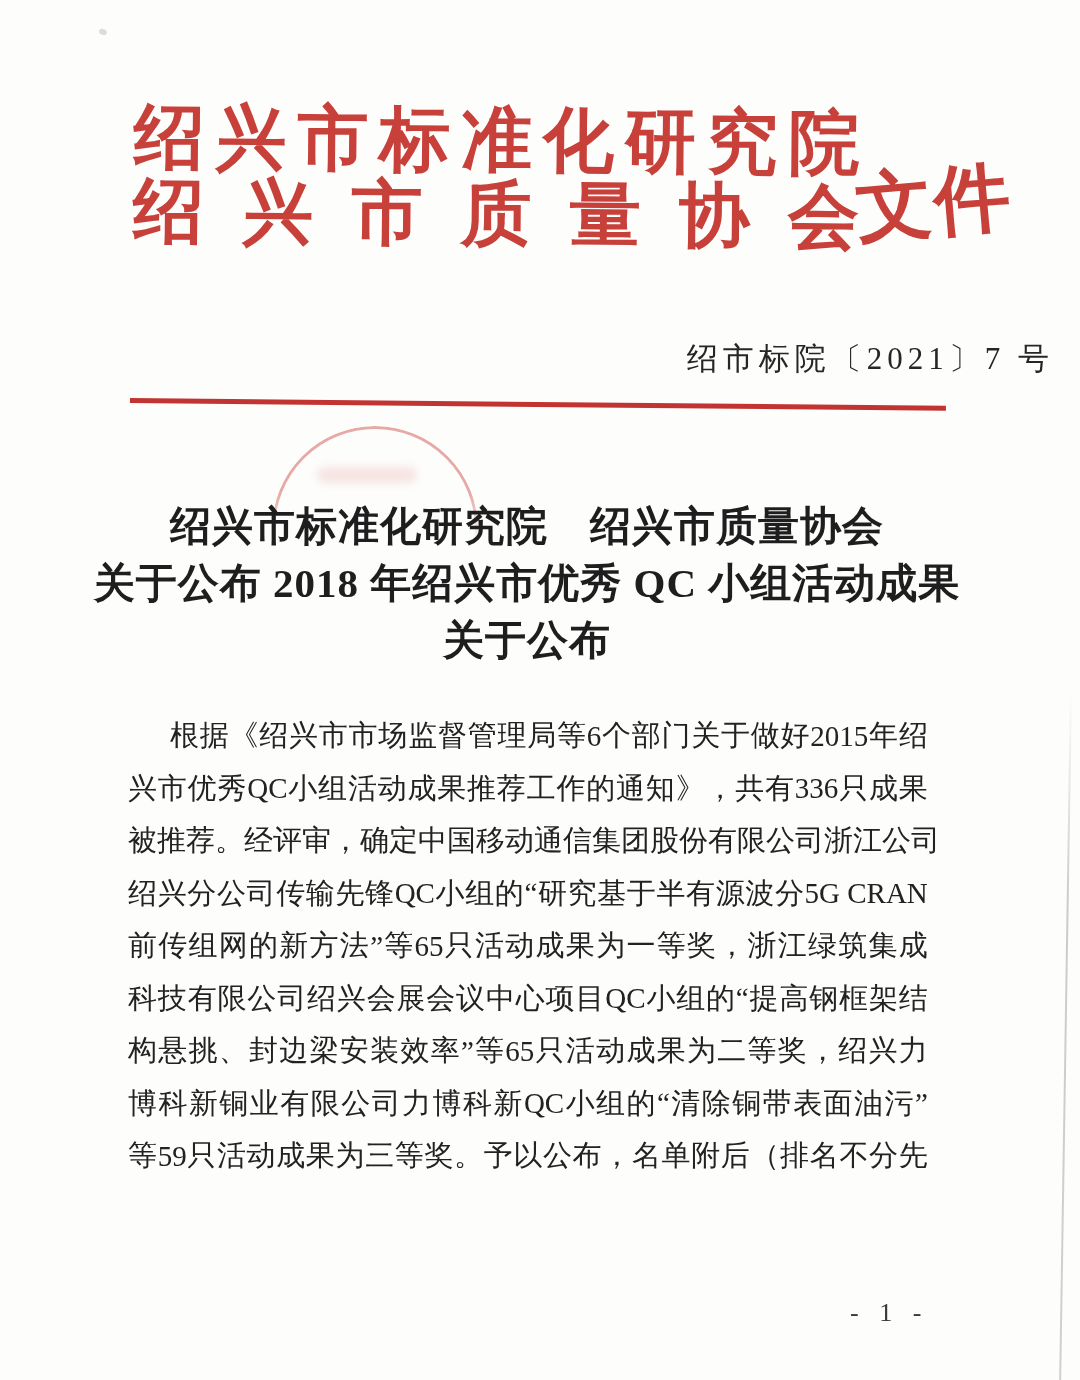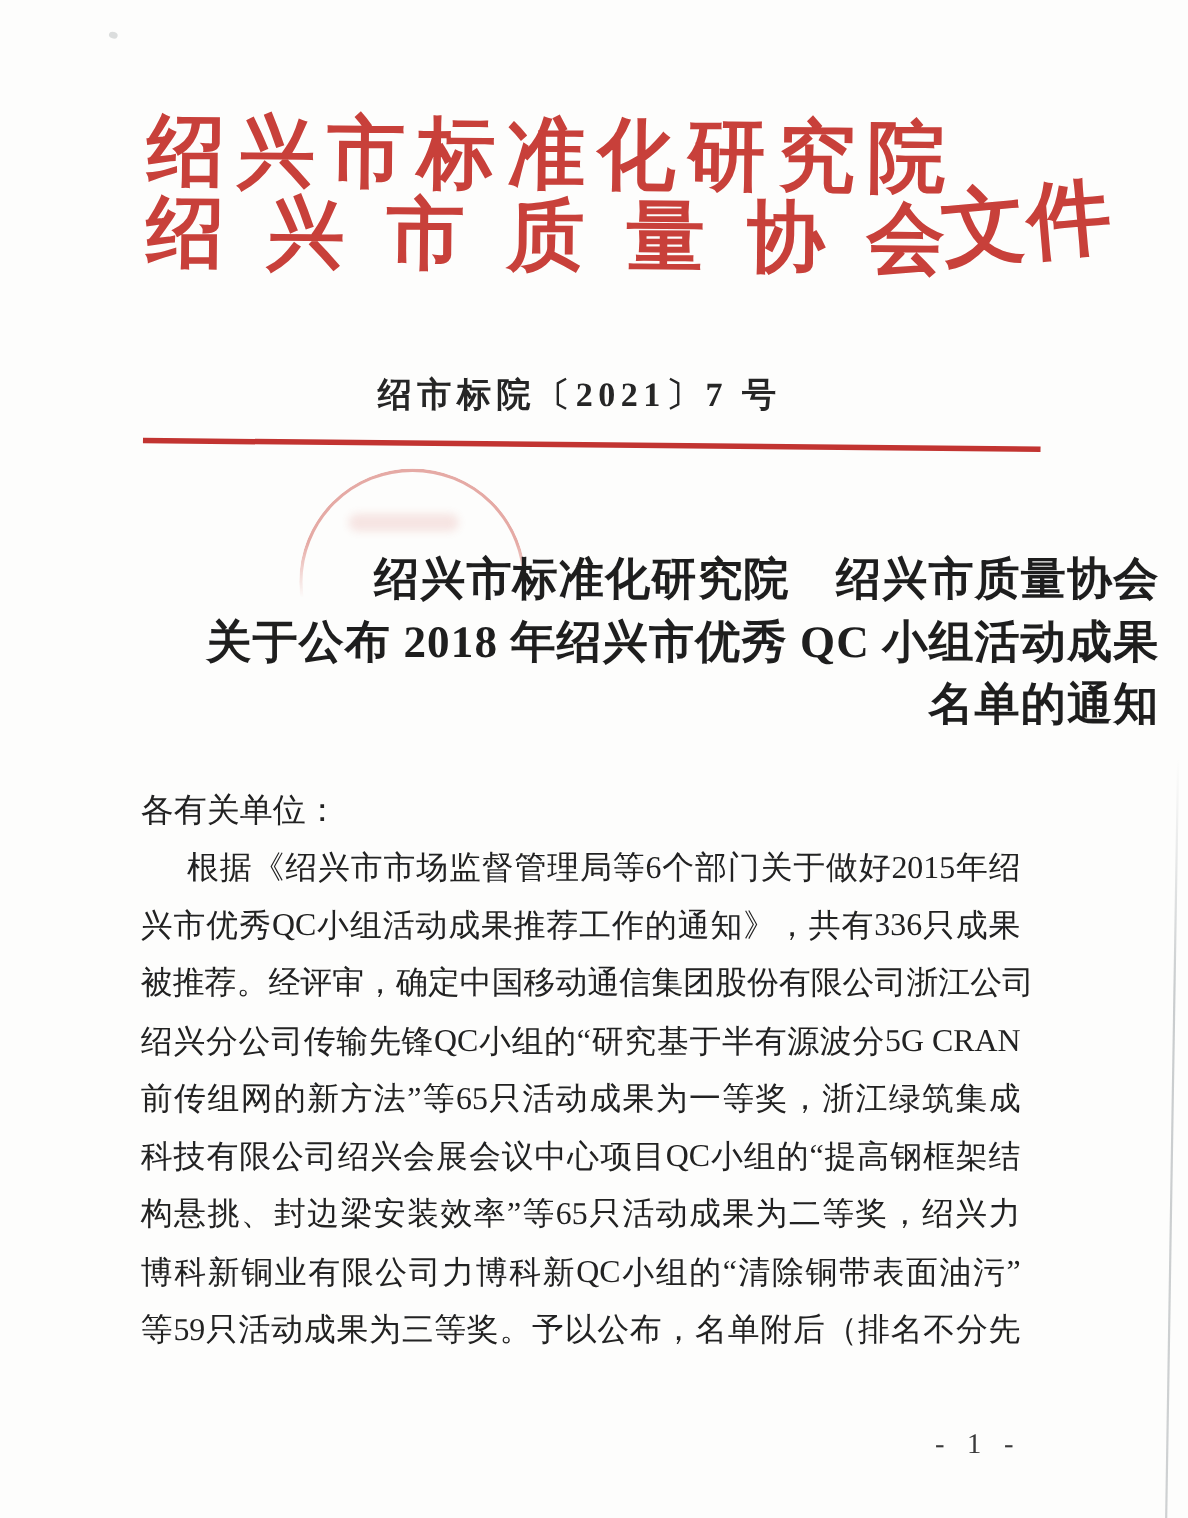--- a/index.html
+++ b/index.html
@@ -18,35 +18,35 @@
   .letterhead { position:absolute; left:134px; top:100px; width:726px;
     transform:rotate(.5deg); transform-origin:0 0; }
   .org-line { display:flex; justify-content:space-between; align-items:center;
     height:74px; font-size:71px; font-weight:700; white-space:nowrap;
     color:var(--header_red,#c8403a); }
   .org-line span { flex:0 0 auto; }
   .doc-type { position:absolute; left:856px; top:152px; font-size:76px; font-weight:700;
     color:var(--header_red,#c8403a); transform:rotate(-5deg); white-space:nowrap;
     letter-spacing:2px; }
 
-  .doc-number { position:absolute; left:0; top:338px; width:1054px; text-align:center;
-    font-size:31px; letter-spacing:5px; color:#262626;font-weight:bold; }
+  .doc-number { position:absolute; left:0; top:338px; width:1054px; text-align:right;
+    font-size:31px; letter-spacing:5px; color:#262626; }
 
   .rule { position:absolute; left:130px; top:398px; width:816px; height:5px;
     background:var(--rule_red,#c23431); transform:rotate(.55deg); transform-origin:0 0; }
 
   
   .stamp { position:absolute; left:272px; top:426px; width:200px; height:200px;
     border-radius:50%; border:3px solid var(--stamp_red,#cf5a50); opacity:.5;
     -webkit-mask-image:linear-gradient(to bottom,#000 33%,transparent 57%);
     mask-image:linear-gradient(to bottom,#000 33%,transparent 57%); }
   .stamp::after { content:""; position:absolute; left:42px; top:38px; width:100px; height:16px;
     background:var(--stamp_red,#cf5a50); opacity:.3; filter:blur(4px); border-radius:8px; }
 
-  .title { position:absolute; left:0; top:498px; width:1054px; text-align:right;
+  .title { position:absolute; left:0; top:498px; width:1054px; text-align:center;
     font-weight:700; font-size:41px; line-height:57px; letter-spacing:1px;
     color:var(--text_black,#1e1e1e); }
 
   .body { position:absolute; left:128px; top:710px; width:800px; font-size:29px; color:#222; }
   .salutation { height:53px; display:flex; align-items:center; font-size:30px; }
   .bline { display:flex; justify-content:space-between; align-items:center;
     height:52.5px; white-space:nowrap; }
   .bline.indent { padding-left:42px; }
   .bline span { flex:0 0 auto; }
 
@@ -91,25 +91,24 @@
 
   <div class="doc-number">绍市标院〔2021〕7 号</div>
 
   <div class="rule"></div>
 
   <div class="stamp"></div>
 
   <div class="title">
     <div>绍兴市标准化研究院　绍兴市质量协会</div>
     <div>关于公布 2018 年绍兴市优秀 QC 小组活动成果</div>
-    <div>名单的通知</div>
+    <div>关于公布</div>
   </div>
 
   <div class="body">
-    <div class="salutation">各有关单位：</div>
     <div>
         <div class="bline indent">
           <span>根</span>
           <span>据</span>
           <span>《</span>
           <span>绍</span>
           <span>兴</span>
           <span>市</span>
           <span>市</span>
           <span>场</span>

